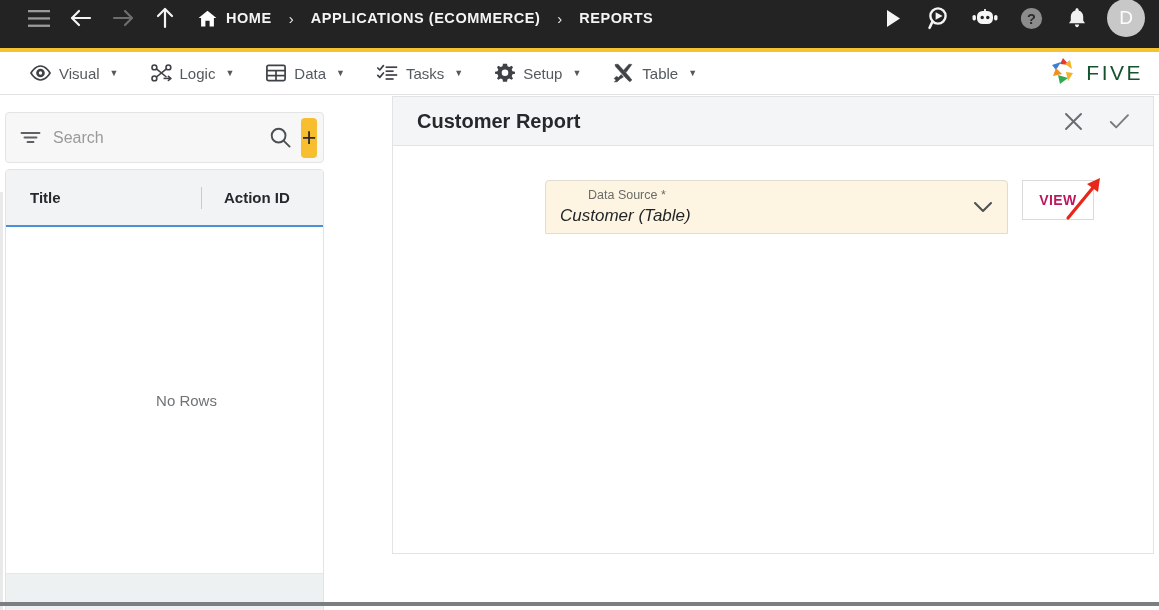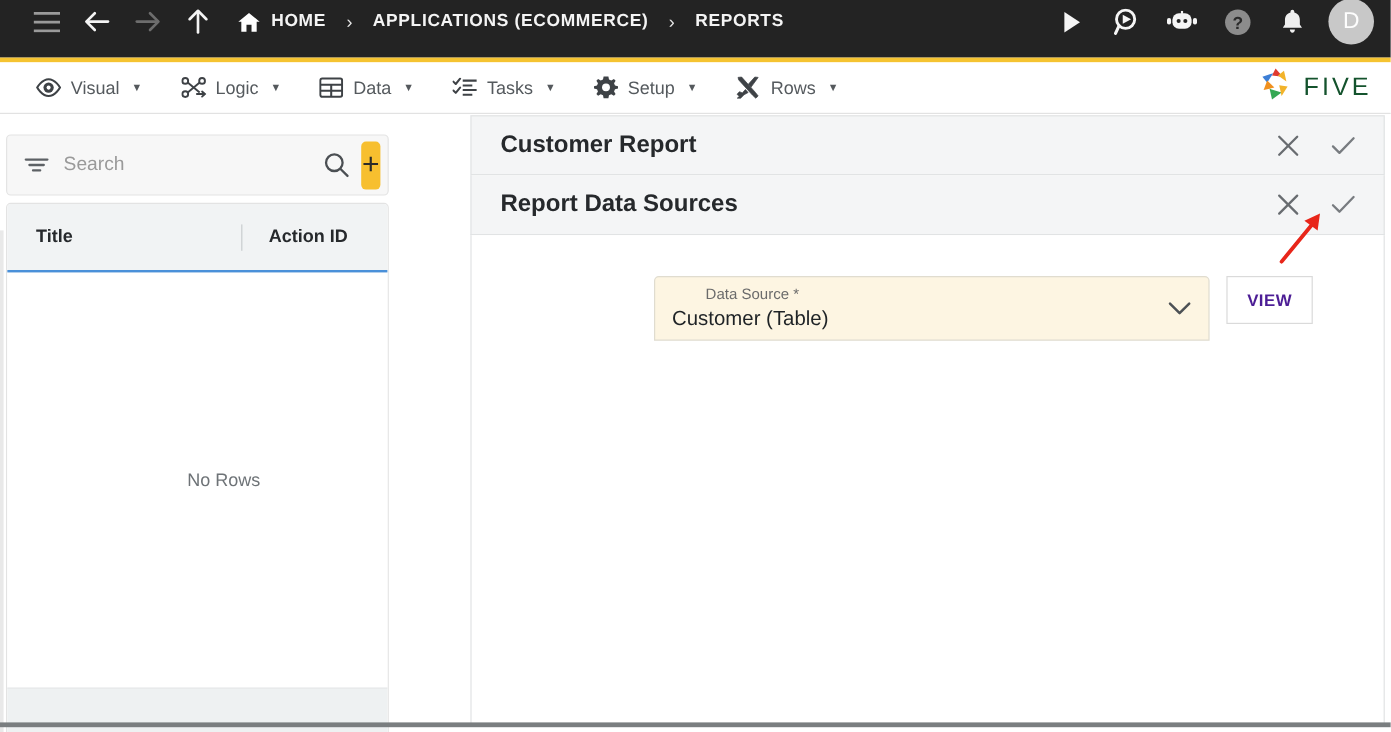--- a/index.html
+++ b/index.html
@@ -115,29 +115,29 @@
   .panel-content {
     height:408px; background:#fff; border:1px solid #e1e3e4; border-top:none;
     position:relative; padding-top:34px;
   }
   .field-row { display:flex; align-items:flex-start; padding-left:152px; gap:14px; }
   .select-field {
     width:463px; height:54px; background:#fdf5e2; border:1px solid #e0dccf;
     border-radius:4px 4px 0 0; position:relative; padding:7px 40px 0 14px;
   }
   .field-label { font-size:12.5px; color:#6b6b6b; line-height:15px;margin-left:28px; }
-  .field-value { font-size:17px; color:#1f2326; line-height:24px; margin-top:1px; }
+  .field-value { font-size:17px; color:#1f2326; line-height:24px; margin-top:1px;font-style:italic; }
   .chev {
     position:absolute; right:14px; top:50%; transform:translateY(-50%);
     color:#4d5155; display:flex; align-items:center; cursor:pointer;
   }
   .view-btn {
     width:72px; height:40px; border:1px solid #dadada; background:#fff;
     display:flex; align-items:center; justify-content:center;
-    font-size:14px; font-weight:bold; color:#4c1d95; letter-spacing:0.4px; cursor:pointer;
+    font-size:14px; font-weight:bold; color:#be185d; letter-spacing:0.4px; cursor:pointer;
   }
 
   
   .red-arrow { position:absolute; left:1062px; top:176px; width:46px; height:46px; pointer-events:none; }
 
   
   .edge-left { position:absolute; left:0; top:96px; width:3px; height:510px; background:#e9e9e9; }
   .edge-bottom { position:absolute; left:0; bottom:0; width:1159px; height:4px; background:#7a7e80; }
   .edge-right { position:absolute; right:0; top:96px; width:4px; height:510px; background:#ffffff; }
   .mid-gap { position:absolute; left:386px; top:96px; width:6px; height:510px; background:#ffffff; }
@@ -322,21 +322,21 @@
     </div>
 
     <div class="menu-item">
       <span class="mi-ico">
         <svg width="21" height="20" viewBox="0 0 21 20" stroke="#3e4246" fill="#3e4246">
           <path d="M2 1.5 L5 1.2 L16.5 14 L18.8 17 L16.8 18.8 L14 16.2 L2.6 3.6 Z" stroke-width="0.6"></path>
           <path d="M18.8 1.5 L16 1.2 L10.6 7.2 L12.9 9.6 Z" stroke-width="0.6"></path>
           <path d="M8.2 11.6 L5.6 14.4 L3.2 13.4 L1.2 15.6 L3.1 17.3 L1.4 18.8 L4.2 18.8 L7 16 L10.4 14.1 Z" stroke-width="0.6"></path>
         </svg>
       </span>
-      <span>Rows</span>
+      <span>Table</span>
       <span class="caret">▼</span>
     </div>
 
     <div class="brand">
       <span>
         <svg width="31" height="31" viewBox="0 0 31 31">
           <polygon points="15,2 21,9 12,8" fill="#e03a2f"></polygon>
           <polygon points="22,4 24,13 17,8" fill="#f2b32a"></polygon>
           <polygon points="4,9 13,6 8,14" fill="#3d7fd6"></polygon>
           <polygon points="5,20 8,12 14,18" fill="#f0901e"></polygon>
@@ -401,36 +401,20 @@
             </svg>
           </div>
           <div class="pa-btn">
             <svg width="21" height="19" viewBox="0 0 21 19" fill="none" stroke="#787c80" stroke-width="1.9" stroke-linecap="round" stroke-linejoin="round">
               <polyline points="1.8,10 7.2,15.4 19,3.2"></polyline>
             </svg>
           </div>
         </div>
       </div>
 
-      <div class="panel-bar second">
-        <div class="panel-title">Report Data Sources</div>
-        <div class="panel-actions">
-          <div class="pa-btn">
-            <svg width="19" height="19" viewBox="0 0 19 19" stroke="#686c70" stroke-width="1.9" stroke-linecap="round">
-              <line x1="2" y1="2" x2="17" y2="17"></line>
-              <line x1="17" y1="2" x2="2" y2="17"></line>
-            </svg>
-          </div>
-          <div class="pa-btn">
-            <svg width="21" height="19" viewBox="0 0 21 19" fill="none" stroke="#787c80" stroke-width="1.9" stroke-linecap="round" stroke-linejoin="round">
-              <polyline points="1.8,10 7.2,15.4 19,3.2"></polyline>
-            </svg>
-          </div>
-        </div>
-      </div>
 
       <div class="panel-content">
         <div class="field-row">
           <div class="select-field">
             <div class="field-label">Data Source *</div>
             <div class="field-value">Customer (Table)</div>
             <span class="chev">
               <svg width="20" height="12" viewBox="0 0 20 12" fill="none" stroke="#4d5155" stroke-width="2.1" stroke-linecap="round" stroke-linejoin="round">
                 <polyline points="2,2 10,10 18,2"></polyline>
               </svg>

